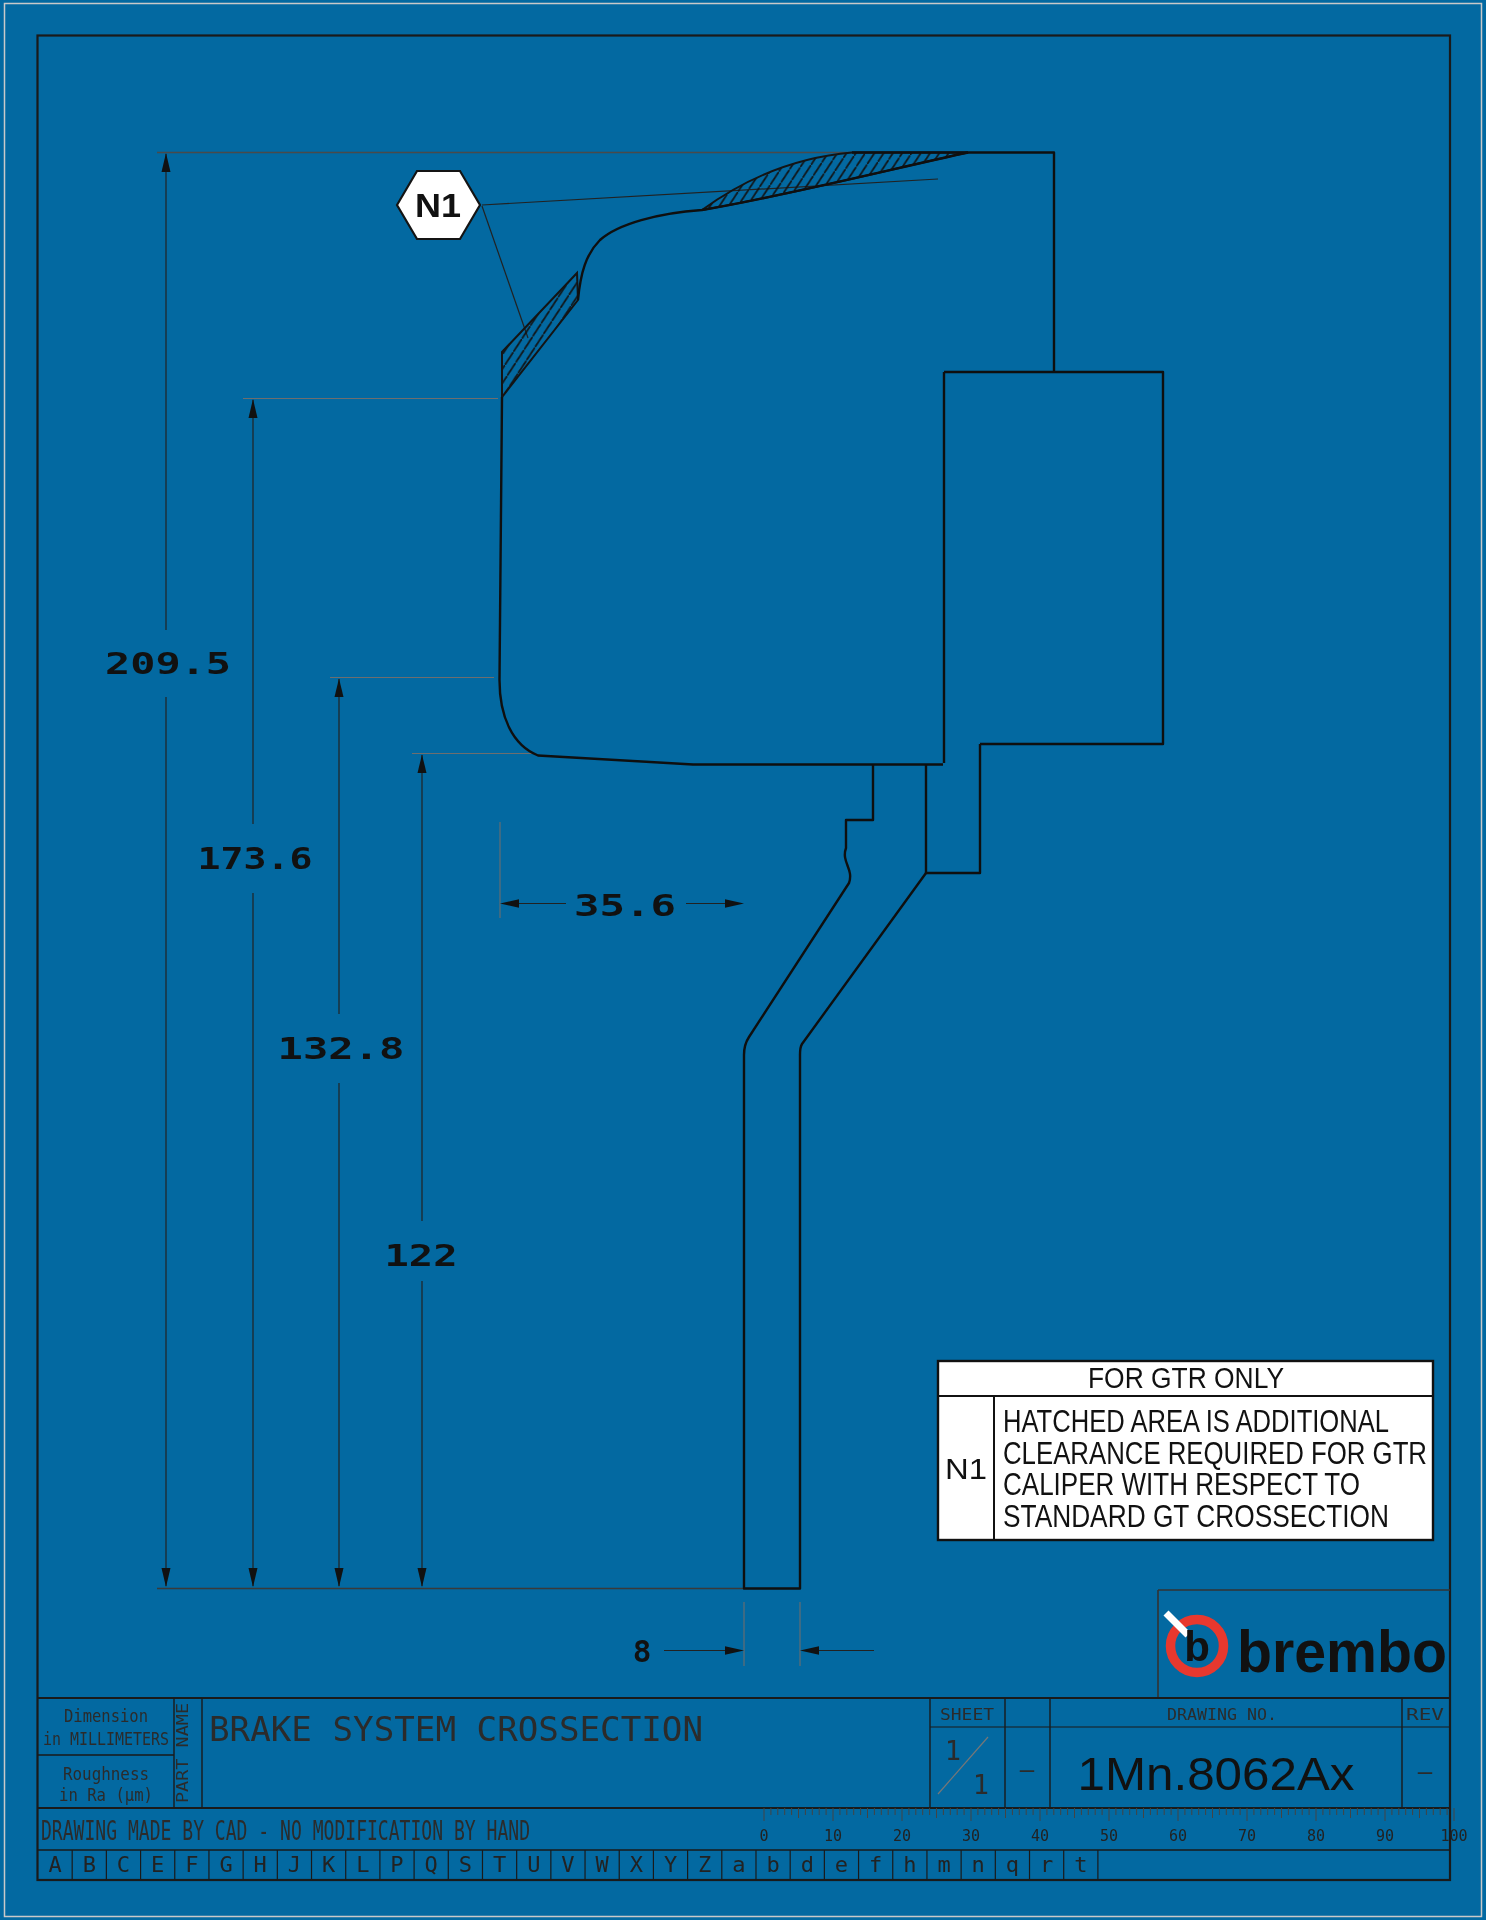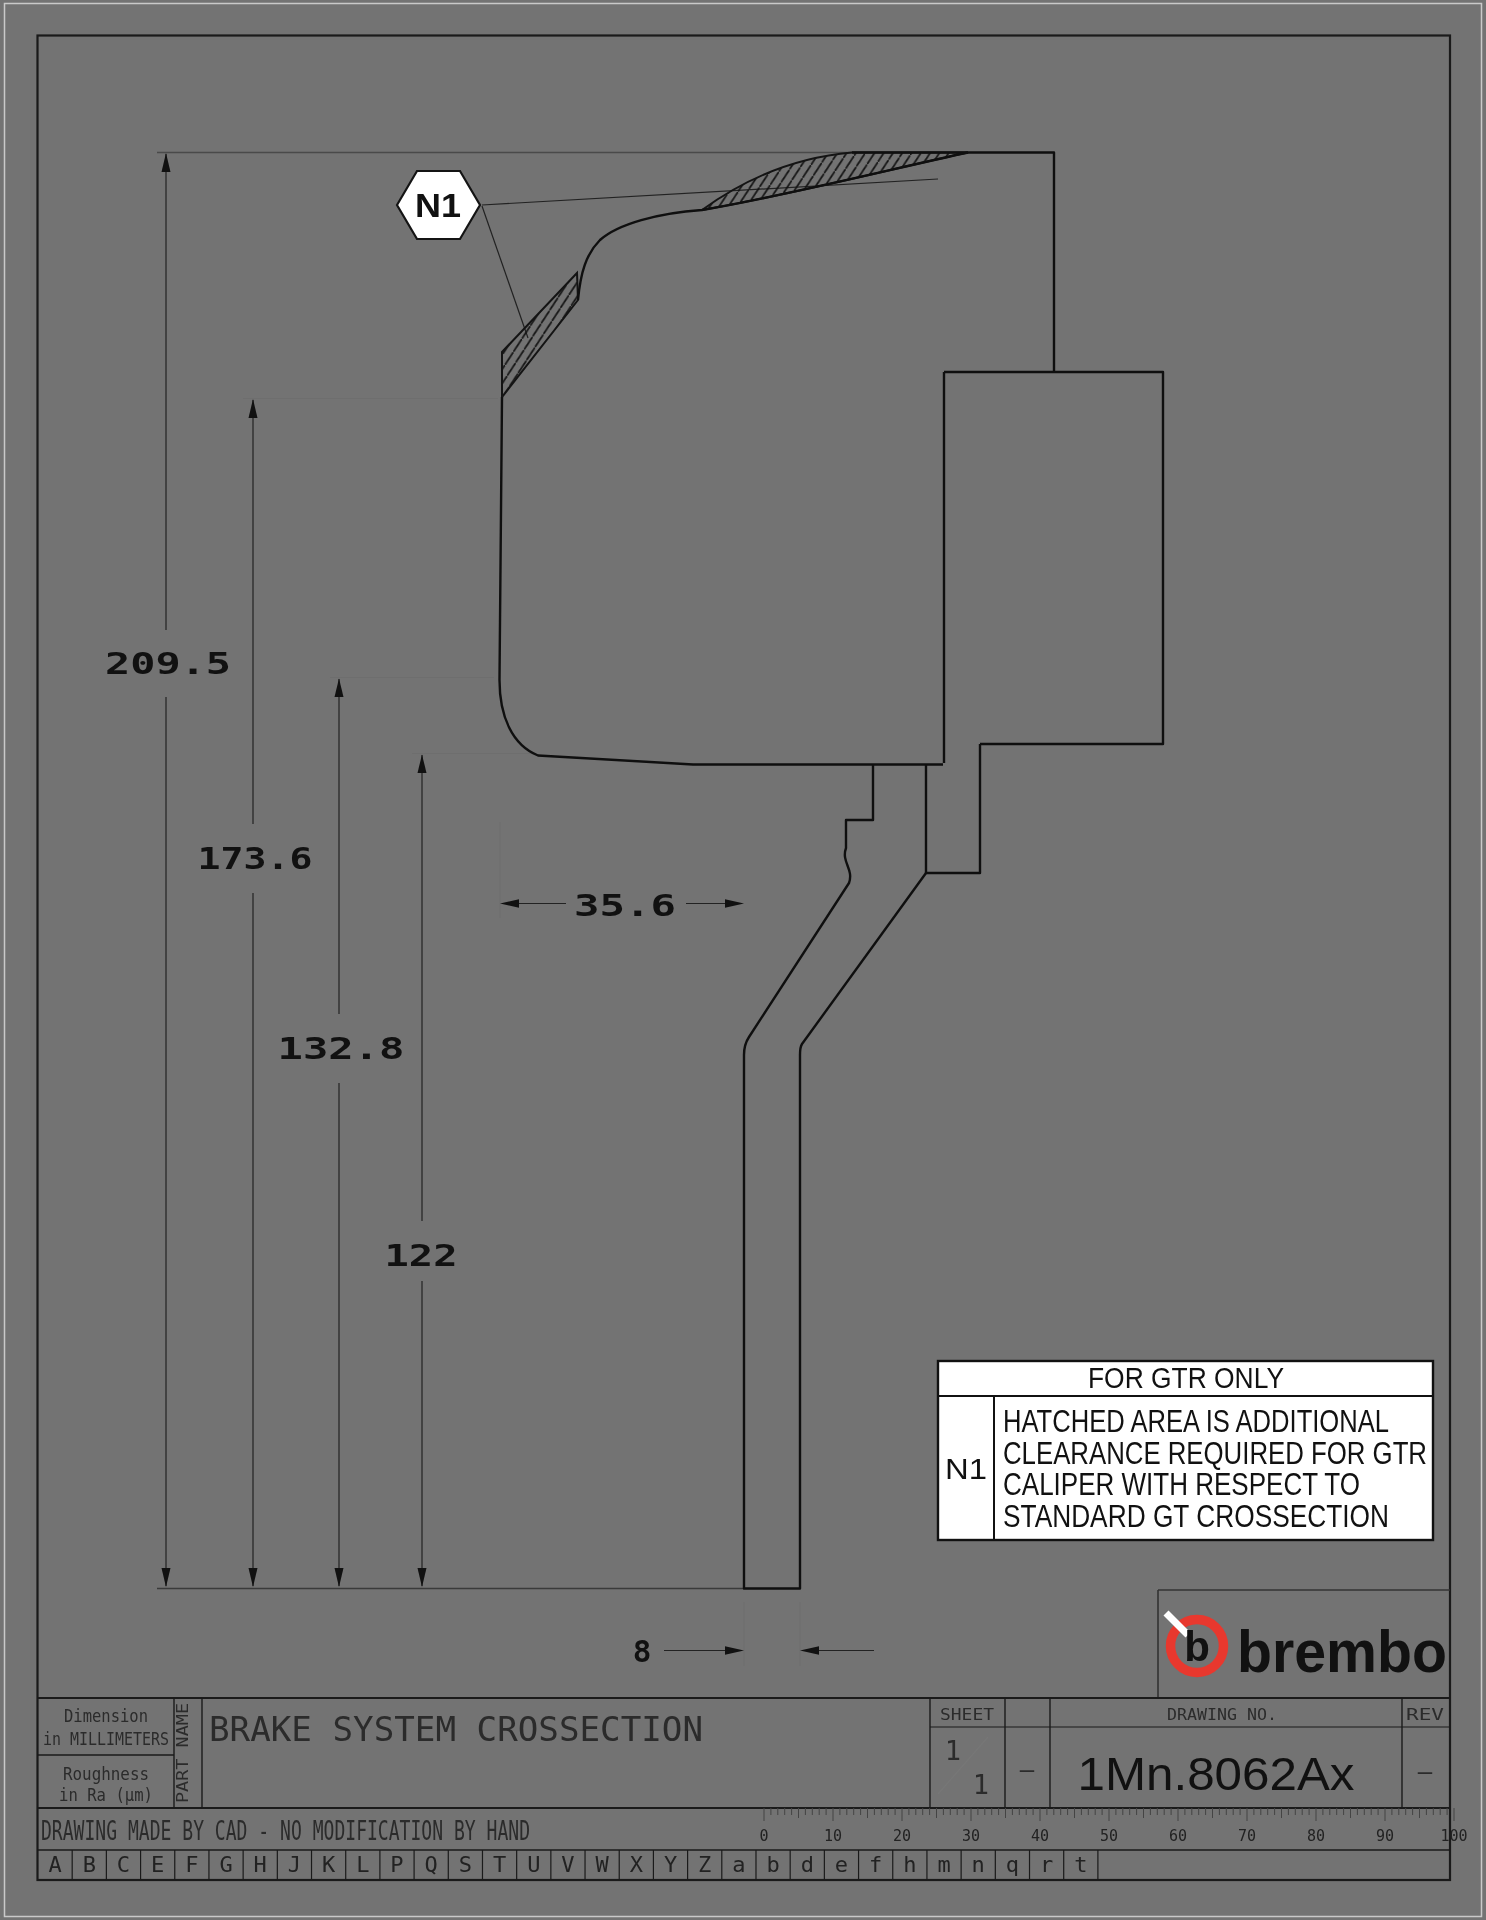--- a/index.html
+++ b/index.html
@@ -1,16 +1,16 @@
 <!DOCTYPE html>
 <html><head>
 <meta charset="utf-8">
 <style>
   html,body{margin:0;padding:0;background:#ffffff;}
-  #page{position:relative;width:1486px;height:1920px;background:#737373;overflow:hidden;
+  #page{position:relative;width:1486px;height:1920px;background:#0369a1;overflow:hidden;
         font-family:"DejaVu Sans Mono", monospace;text-decoration:underline;}
   svg text{user-select:none;}
   .cad  {font-family:"DejaVu Sans Mono", monospace; fill:#2b2b2b;}
   .cadb {font-family:"DejaVu Sans Mono", monospace; font-weight:bold; fill:#111;}
   .sans {font-family:"Liberation Sans","DejaVu Sans",sans-serif; fill:#111;}
   .sansb{font-family:"Liberation Sans","DejaVu Sans",sans-serif; font-weight:bold; fill:#111;}
 </style>
 </head>
 <body>
 

